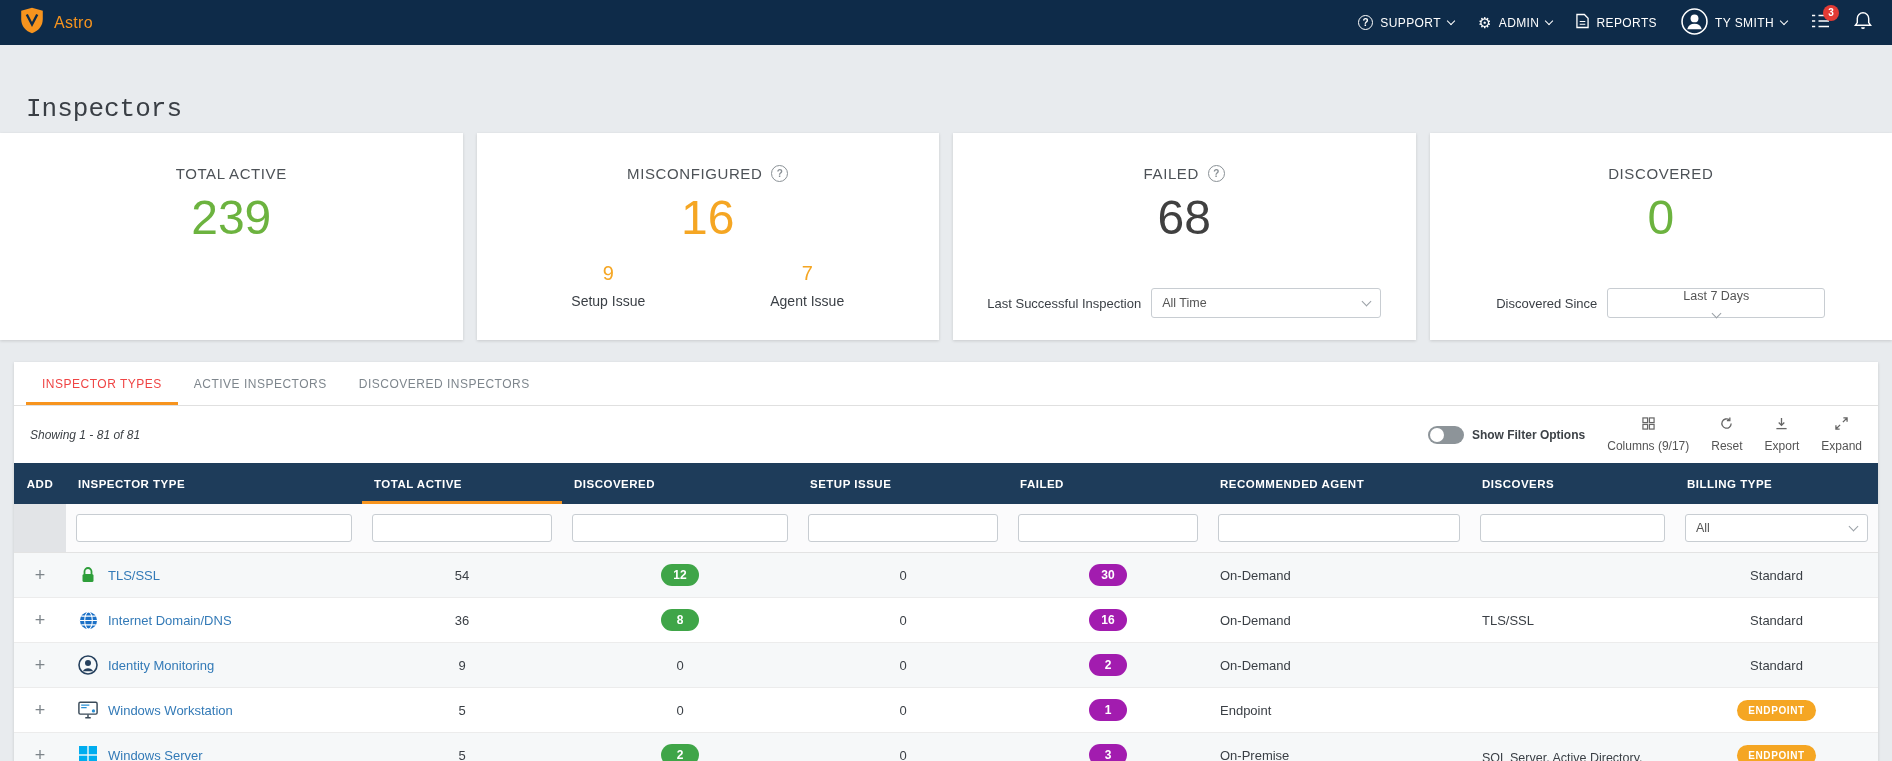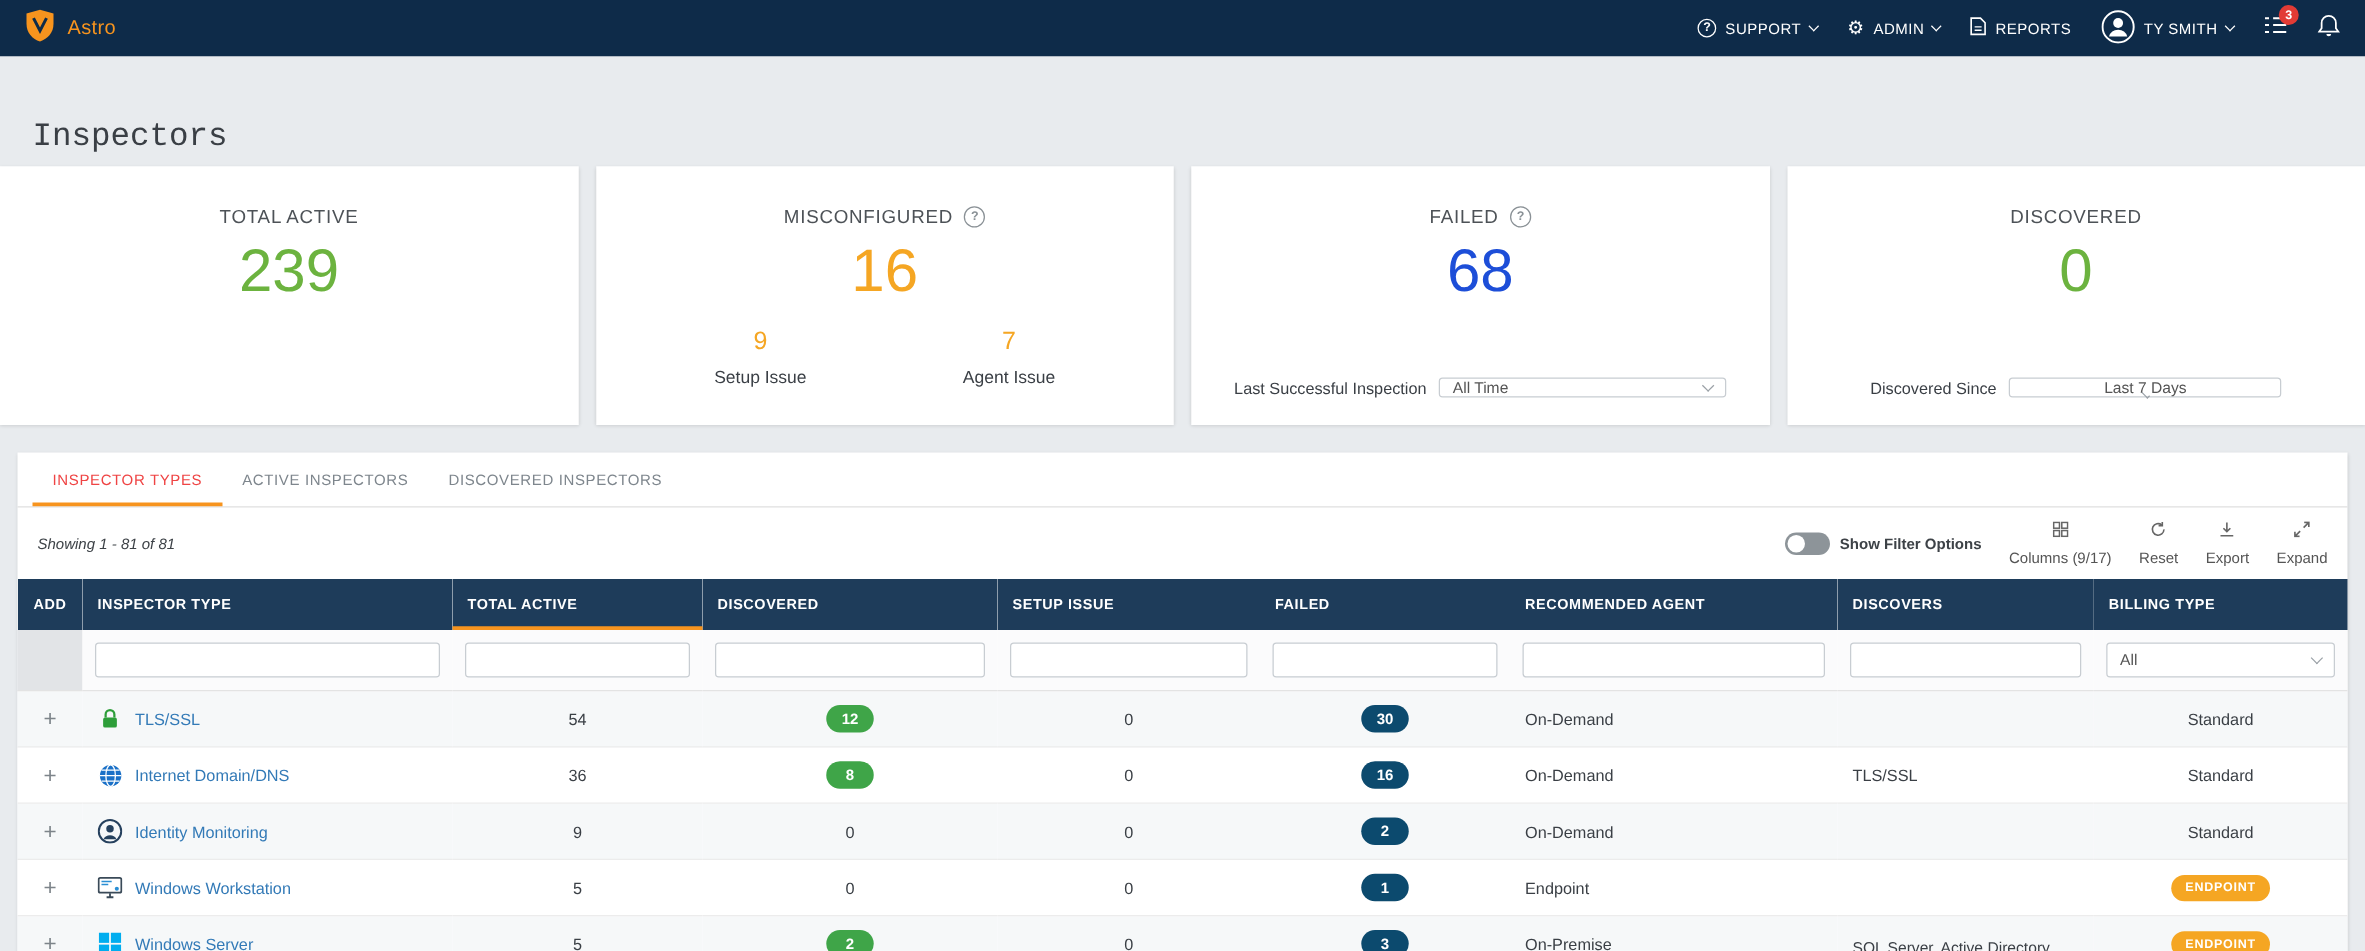--- a/index.html
+++ b/index.html
@@ -41,31 +41,31 @@
     box-shadow:0 1px 3px rgba(0,0,0,.14); padding-top:32px;
   }
   .card-title-row { display:flex; align-items:center; justify-content:center; gap:9px; }
   .card-title { font-size:15px; letter-spacing:.6px; color:#4d5257; }
   .help-circle {
     width:17px; height:17px; border:1.5px solid #8a9196; border-radius:50%;
     display:inline-flex; align-items:center; justify-content:center;
     font-size:10px; font-weight:bold; color:#8a9196; cursor:pointer;
   }
   .card-value { font-size:48px; font-weight:500; margin-top:12px; line-height:1; }
-  .v-green { color:#6cb33f; } .v-orange { color:#f5a623; } .v-red { color:#1d4ed8; }
+  .v-green { color:#6cb33f; } .v-orange { color:#f5a623; } .v-red { color:#404040; }
   .card-subs { display:flex; justify-content:center; gap:125px; margin-top:20px; }
   .sub-value { font-size:20px; color:#f5a623; font-weight:500; }
   .sub-label { font-size:14px; color:#3a3f45; margin-top:8px; }
   .card-filter-row {
     position:absolute; bottom:22px; left:0; right:0;
     display:flex; align-items:center; justify-content:center; gap:10px;
   }
   .card-filter-label { font-size:13px; color:#3a3f45; }
   .select {
-    background:#fff; border:1px solid #c8cdd2; border-radius:3px; height:16px;
+    background:#fff; border:1px solid #c8cdd2; border-radius:3px; height:30px;
     display:flex; align-items:center; justify-content:space-between;
     padding:0 10px; font-size:12.5px; color:#555; cursor:pointer;
   }
   .select .chev-g { width:7px; height:7px; border-right:1.5px solid #9aa0a6; border-bottom:1.5px solid #9aa0a6; transform:rotate(45deg); margin-top:-3px; }
   .sel-w1 { width:230px; } .sel-w2 { width:218px;flex-direction:column; }
   
   .panel { margin:22px 14px 0; background:#fff; box-shadow:0 1px 3px rgba(0,0,0,.14); }
   .tabs { display:flex; border-bottom:1px solid #e0e0e0; padding:0 12px; }
   .tab {
     padding:15px 16px 11px; font-size:12px; letter-spacing:.5px; color:#7e868d;
@@ -101,21 +101,21 @@
   td.c { text-align:center; }
   .add-btn { color:#7d848a; font-size:18px; font-weight:400; cursor:pointer; display:inline-block; width:100%; text-align:center; }
   .name-cell { display:flex; align-items:center; gap:10px; }
   .ricon { display:inline-flex; width:20px; justify-content:center; }
   a.link { color:#337ab7; text-decoration:none; cursor:pointer; }
   .pill {
     display:inline-block; min-width:38px; padding:4px 9px; border-radius:12px;
     color:#fff; font-size:12px; font-weight:bold; text-align:center;
   }
   .pill.green { background:#3fa548; }
-  .pill.red { background:#0c4a6e; }
+  .pill.red { background:#a21caf; }
   .badge-endpoint {
     display:inline-block; background:#f5a623; color:#fff; font-size:10px; font-weight:bold;
     letter-spacing:.6px; padding:5px 11px; border-radius:11px;
   }
   .discovers-cell { font-size:12.5px; line-height:1.35; padding-top:6px; padding-bottom:0; vertical-align:top; }
   tbody td.discovers-td { vertical-align:middle;margin-top:34px; }
 </style>
 </head>
 <body>
 

